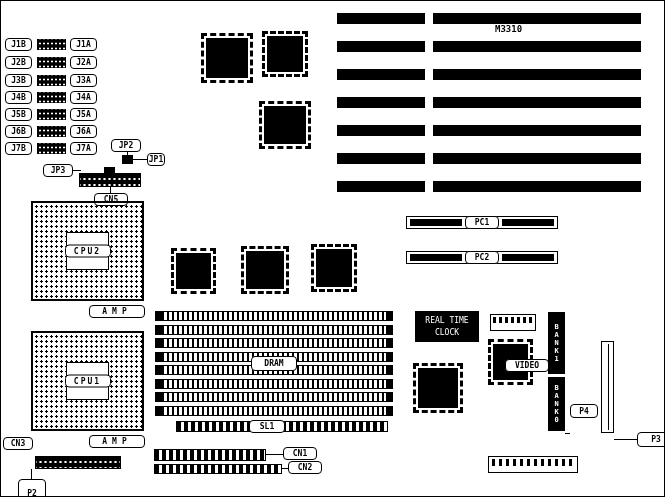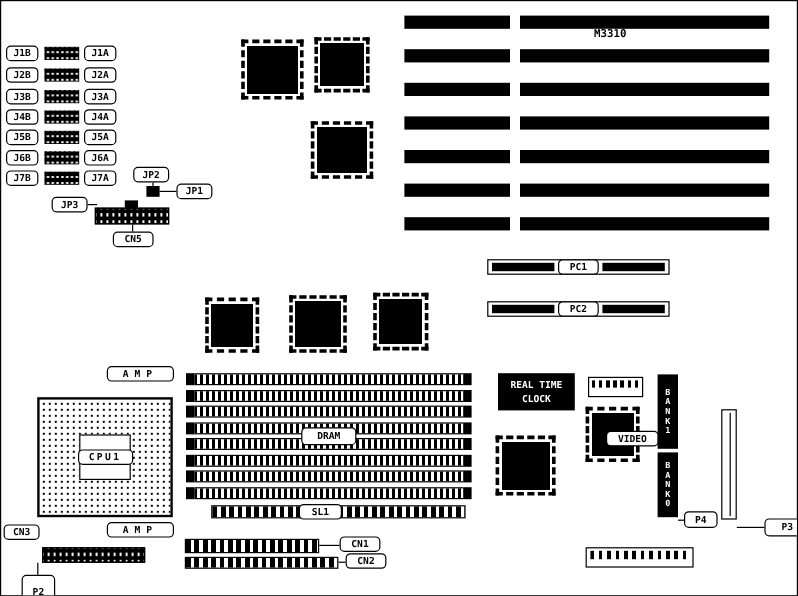--- a/index.html
+++ b/index.html
@@ -118,21 +118,21 @@
     border-right: 1px solid #000;
     background: repeating-linear-gradient(0deg, #000 0 2px, #fff 2px 4px);
   }
   .bios-label { flex: 1; display: flex; align-items: center; justify-content: center; font-size: 9px; font-weight: 700; }
 
   .rtc {
     position: absolute;
     background: #000; color: #fff;
     display: flex; flex-direction: column;
     align-items: center; justify-content: center;
-    font-size: 8px; font-weight: 700; line-height: 1.4;
+    font-size: 8px; font-weight: 400; line-height: 1.4;
     text-align: center;
   }
 
   .dip { position: absolute; border: 1px solid #000; background: #fff; }
   .dip::before {
     content: "";
     position: absolute; left: 2px; right: 2px; top: 2px; height: 6px;
     background: repeating-linear-gradient(90deg, #000 0 3px, transparent 3px 6px);
   }
 
@@ -202,32 +202,36 @@
     <div class="jblock"></div>
     <div class="pill">J6A</div>
   </div>
   <div class="jrow" style="top:141px">
     <div class="pill">J7B</div>
     <div class="jblock"></div>
     <div class="pill">J7A</div>
   </div>
 
   <div class="pill" style="left:110px;top:138px;width:30px">JP2</div>
-  <div class="pill" style="left:146px;top:152px;width:30px">JP1</div>
+  <div class="pill" style="left:146px;top:152px;width:18px">JP1</div>
   <div class="pill" style="left:42px;top:163px;width:30px">JP3</div>
   <div class="block" style="left:121px;top:154px;width:11px;height:9px"></div>
   <div class="block" style="left:103px;top:166px;width:11px;height:9px"></div>
   <div class="line" style="left:132px;top:158px;width:14px;height:1px"></div>
   <div class="line" style="left:72px;top:169px;width:8px;height:1px"></div>
   <div class="line" style="left:126px;top:151px;width:1px;height:3px"></div>
 
   <div class="hdr-dots" style="left:78px;top:172px;width:62px;height:14px"></div>
   <div class="line" style="left:109px;top:186px;width:1px;height:6px"></div>
   <div class="pill" style="left:93px;top:192px;width:34px">CN5</div>
 
+  <div class="pga" style="left:30px;top:200px;width:113px;height:100px">
+    <div class="pga-inner"></div>
+    <div class="pill center-pill">CPU2</div>
+  </div>
   <div class="pill amp" style="left:88px;top:304px;width:56px">AMP</div>
 
   <div class="pga" style="left:30px;top:330px;width:113px;height:100px">
     <div class="pga-inner"></div>
     <div class="pill center-pill">CPU1</div>
   </div>
   <div class="pill amp" style="left:88px;top:434px;width:56px">AMP</div>
 
   <div class="qfp" style="left:200px;top:32px;width:52px;height:50px"></div>
   <div class="qfp" style="left:261px;top:30px;width:46px;height:46px"></div>
@@ -319,21 +323,21 @@
   <div class="pill" style="left:287px;top:460px;width:34px">CN2</div>
 
   <div class="pill" style="left:2px;top:436px;width:30px">CN3</div>
   <div class="hdr-dots" style="left:34px;top:455px;width:86px;height:13px"></div>
   <div class="line" style="left:30px;top:468px;width:1px;height:10px"></div>
   <div class="pill" style="left:17px;top:478px;width:28px;height:28px">P2</div>
 
   <div class="bank" style="left:547px;top:311px;width:17px;height:62px">BANK1</div>
   <div class="bank" style="left:547px;top:376px;width:17px;height:54px">BANK0</div>
 
-  <div class="pill" style="left:569px;top:425px;width:28px;height:14px">P4</div>
+  <div class="pill" style="left:569px;top:403px;width:28px;height:14px">P4</div>
   <div class="line" style="left:564px;top:432px;width:5px;height:1px"></div>
   <div class="vslot" style="left:600px;top:340px;width:13px;height:92px"></div>
   <div class="line" style="left:613px;top:438px;width:23px;height:1px"></div>
   <div class="pill" style="left:636px;top:431px;width:38px;height:15px">P3</div>
 
   <div class="kbd-conn" style="left:487px;top:455px;width:90px;height:17px"></div>
 
 </div>
 
 </body></html>

